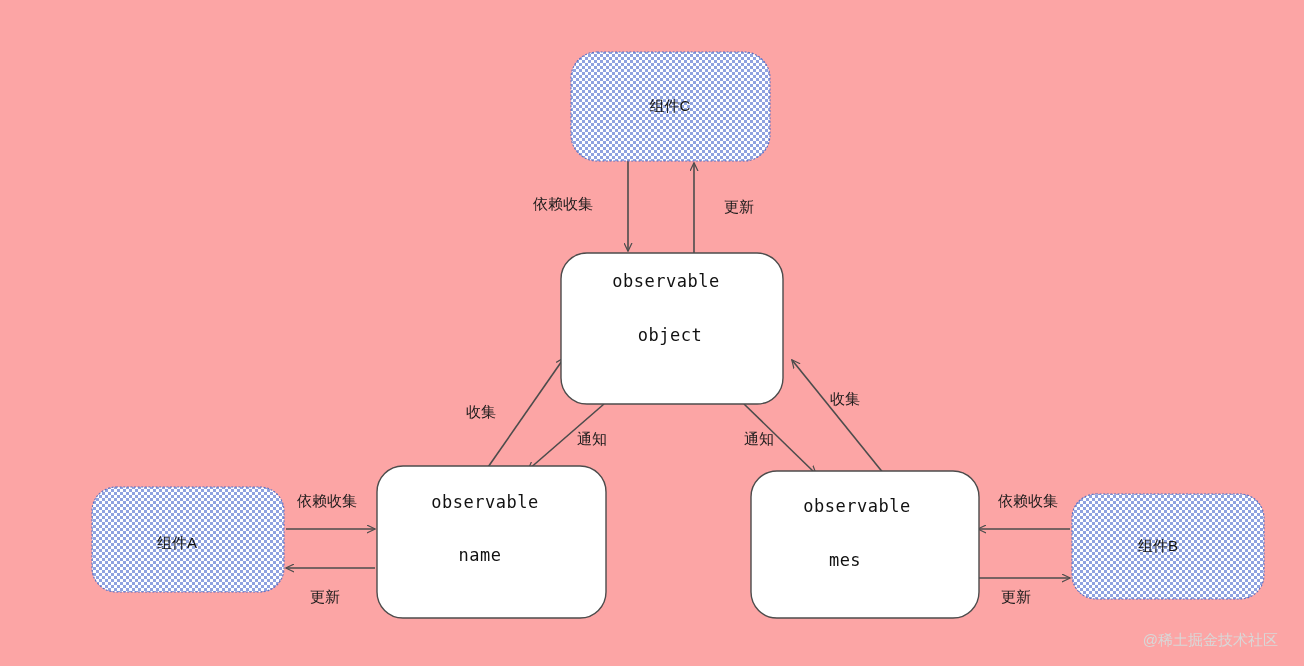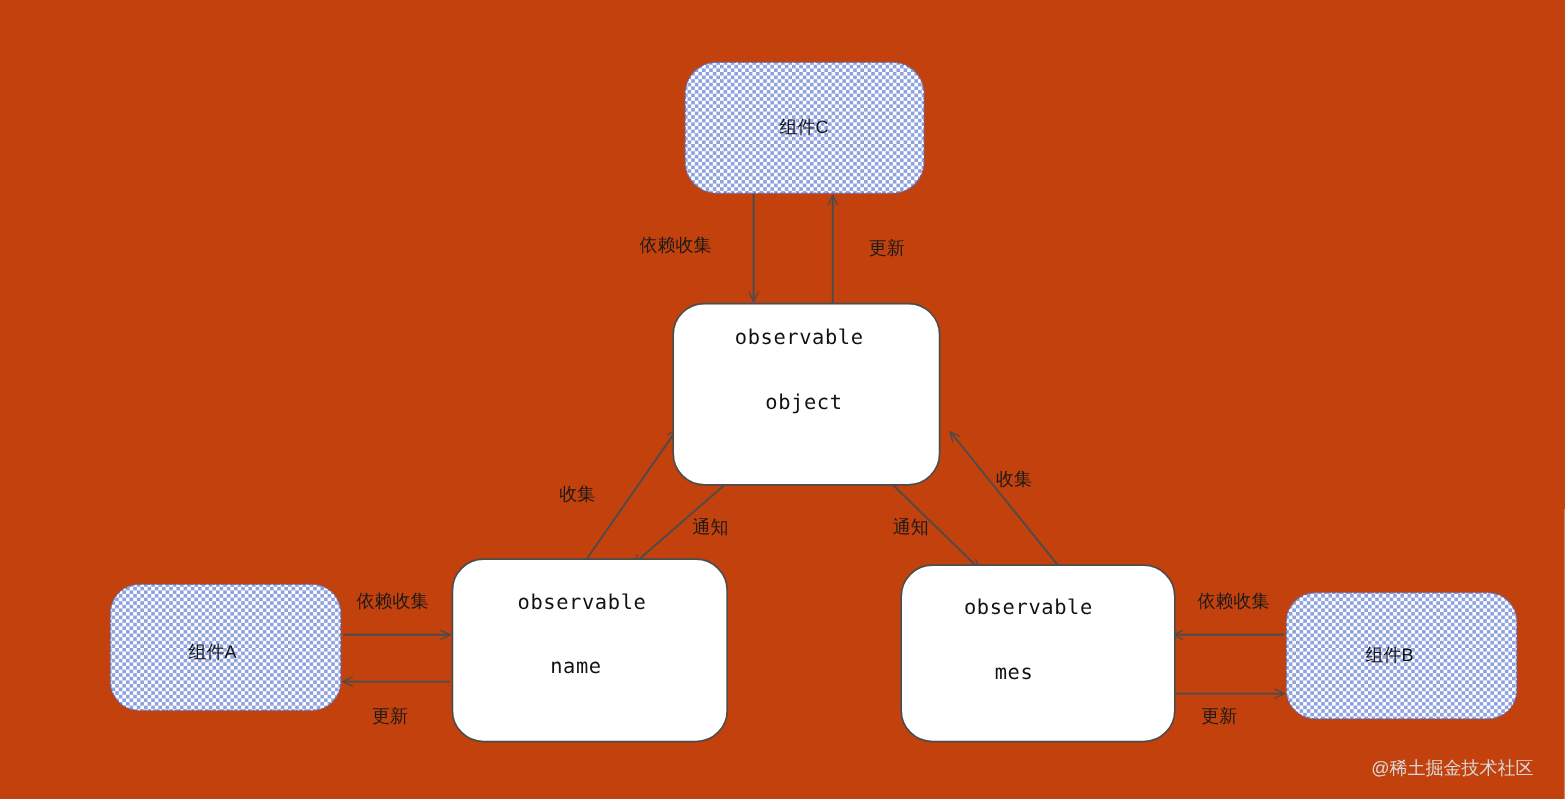--- a/index.html
+++ b/index.html
@@ -7,21 +7,21 @@
     padding: 0;
     background: #ffffff;
   }
   body {
     font-family: "Liberation Sans", sans-serif;
   }
   #canvas {
     position: relative;
     width: 1304px;
     height: 666px;
-    background: #c2410c;
+    background: #fca5a5;
     overflow: hidden;
   }
   #canvas svg.layer {
     position: absolute;
     left: 0;
     top: 0;
     width: 1304px;
     height: 666px;
   }
   .node-label-cn {

